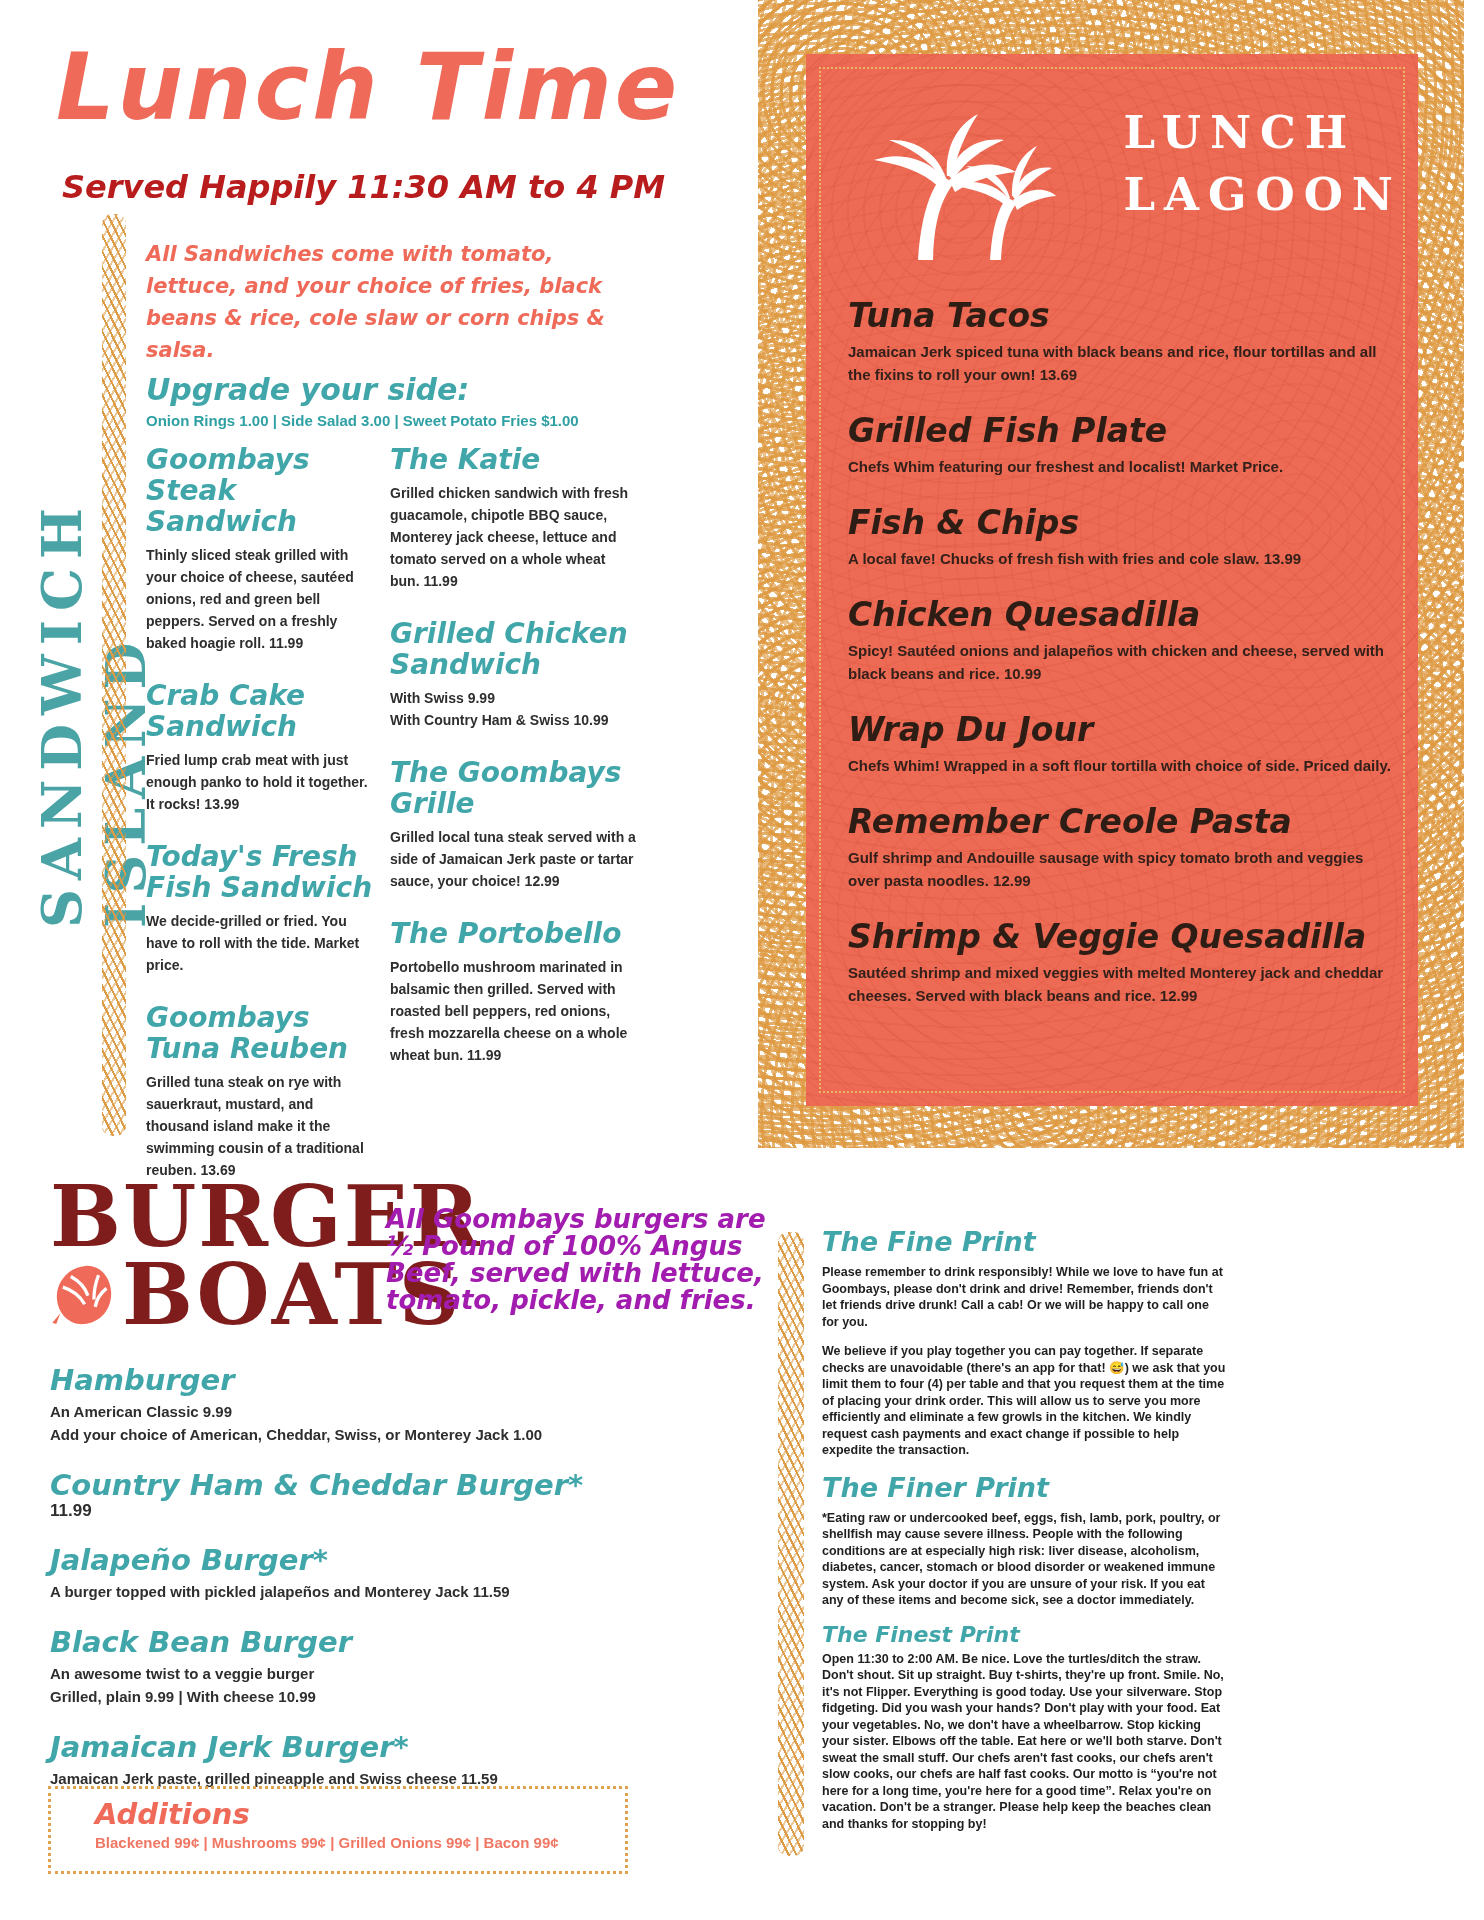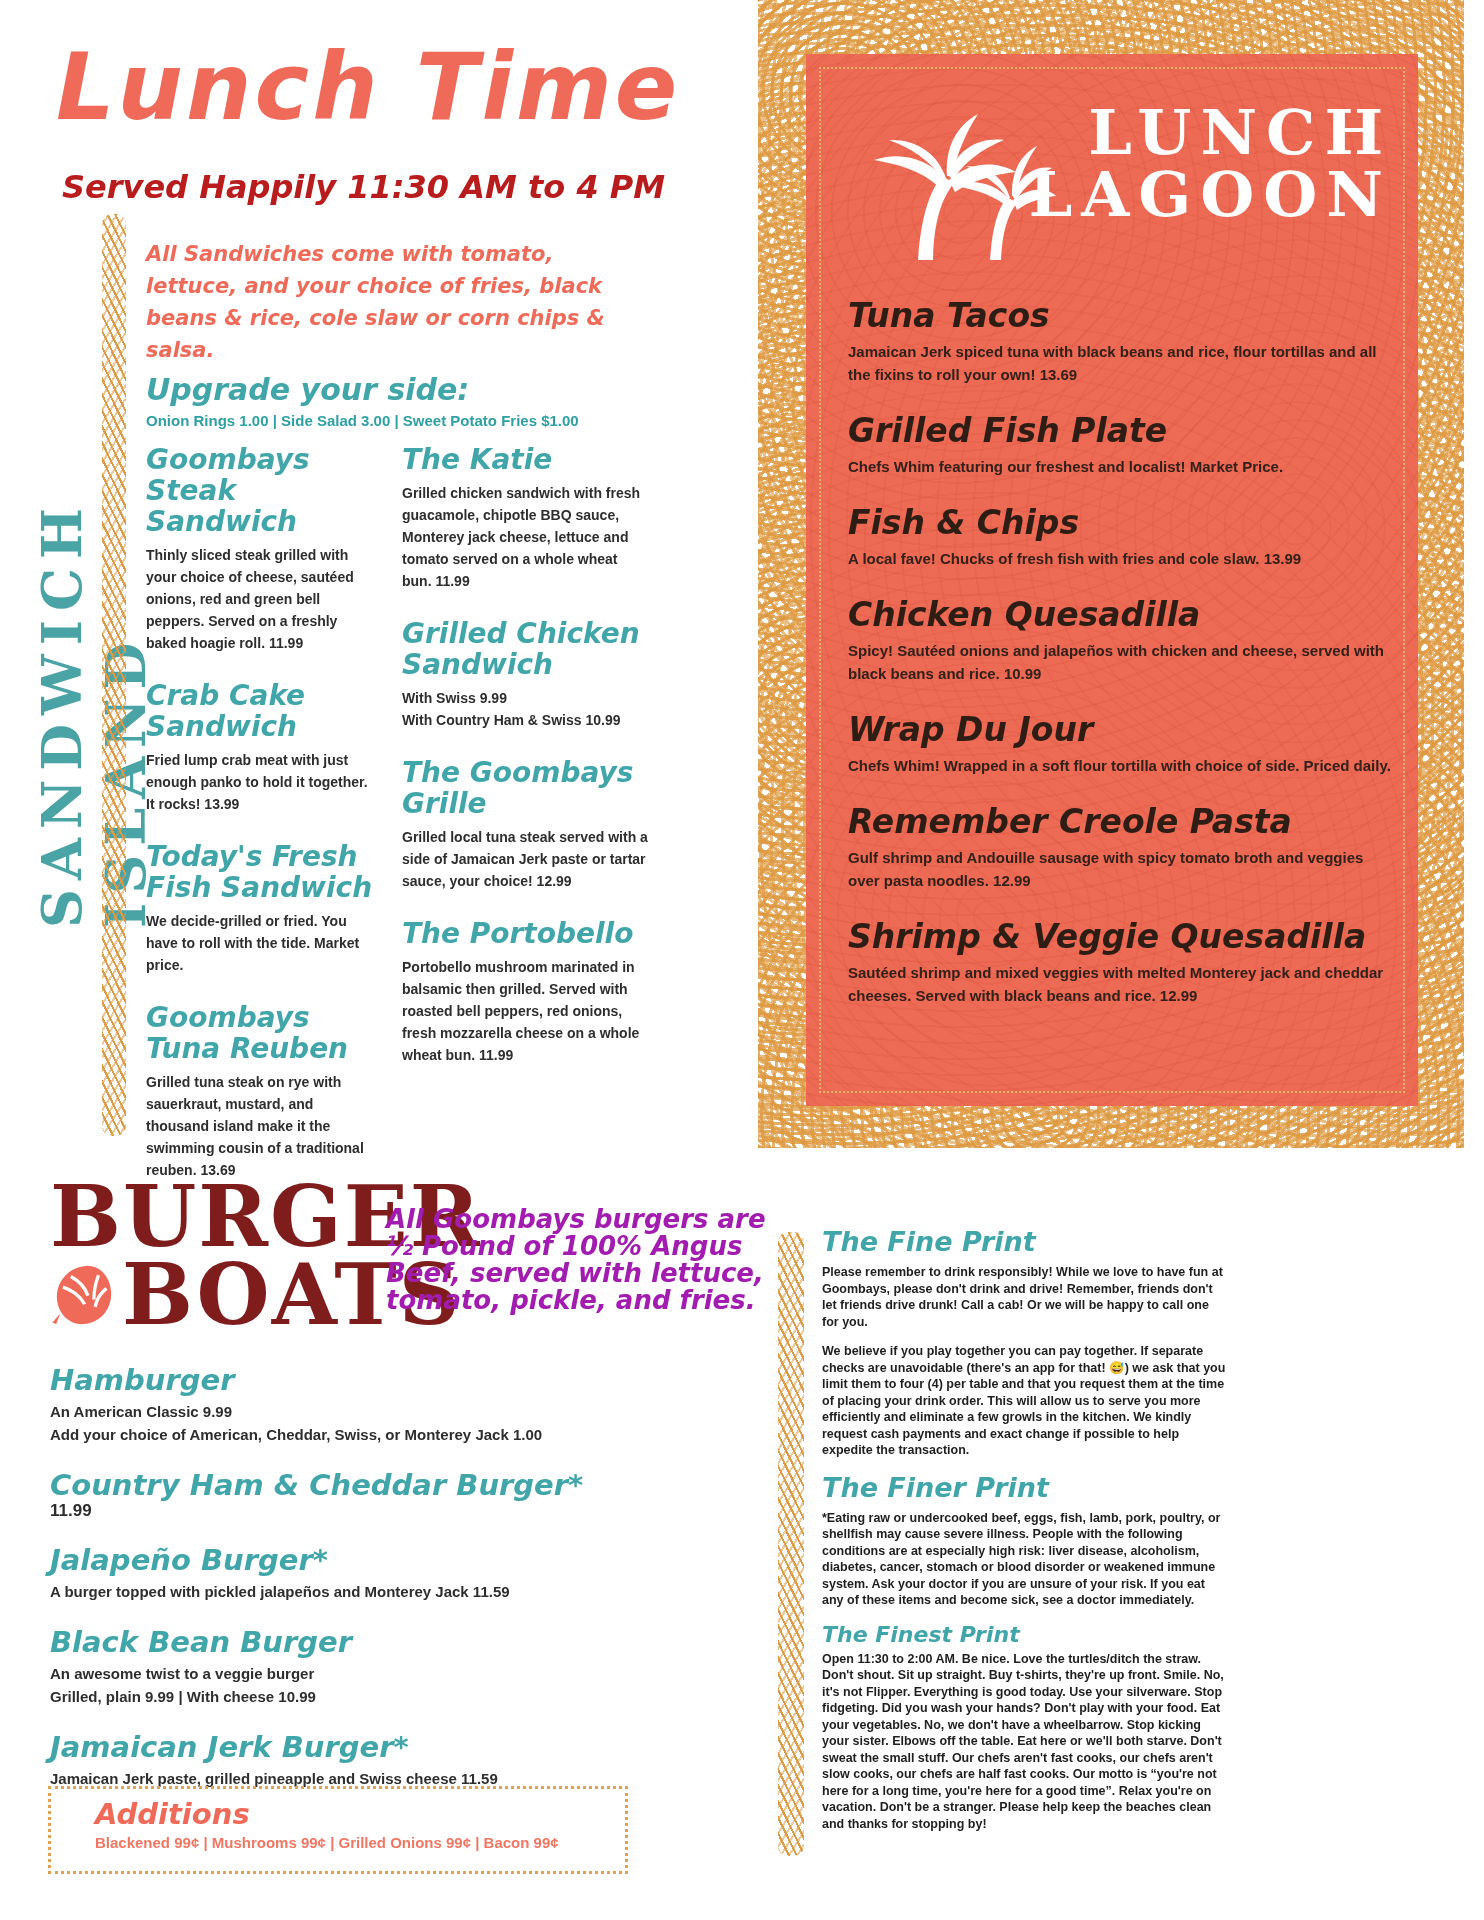--- a/index.html
+++ b/index.html
@@ -27,21 +27,21 @@
       repeating-linear-gradient(-58deg, rgba(221,155,69,0) 0 5px, rgba(221,155,69,.55) 5px 7px);
     border-radius:10px;
   }
   .squiggle-left{position:absolute;left:102px;top:214px;width:24px;height:922px}
   .squiggle-right{position:absolute;left:778px;top:1232px;width:26px;height:624px}
 
   .intro{position:absolute;left:146px;top:238px;width:468px;font-size:21px;line-height:32px;font-weight:bold;color:#EF6A58}
   .upgrade-heading{position:absolute;left:146px;top:372px;font-size:30px;color:#41A6A9;font-weight:bold}
   .upgrade-options{position:absolute;left:146px;top:412px;font-size:15px;font-weight:bold;color:#2FA0A3}
 
-  .sand-cols{position:absolute;left:146px;top:444px;width:506px;display:flex;gap:28px}
+  .sand-cols{position:absolute;left:146px;top:444px;width:506px;display:flex;gap:16px}
   .sand-col{width:228px}
   .sand-col.right{width:246px}
   .sand-item{margin-bottom:26px}
   .sand-item .name{font-size:28px;line-height:31px;color:#41A6A9;font-weight:bold;margin-bottom:7px}
   .sand-item .desc{font-size:14px;font-weight:bold;color:#2E2E2E;line-height:22px;white-space:pre-line}
 
   
   .lagoon-pattern{
     position:absolute;left:758px;top:0;width:706px;height:1148px;
     background:
@@ -56,21 +56,21 @@
   .lagoon-box{
     position:absolute;left:806px;top:54px;width:612px;height:1052px;
     background:
       repeating-radial-gradient(circle at 25% 15%, rgba(0,0,0,0) 0 14px, rgba(214,80,56,.22) 14px 16px),
       repeating-radial-gradient(circle at 80% 45%, rgba(0,0,0,0) 0 16px, rgba(214,80,56,.18) 16px 18px),
       repeating-radial-gradient(circle at 30% 82%, rgba(0,0,0,0) 0 15px, rgba(214,80,56,.18) 15px 17px),
       #ED6A54;
   }
   .lagoon-dotted{position:absolute;inset:13px;border:2px dotted rgba(231,188,104,.95);pointer-events:none}
   .palms{position:absolute;left:38px;top:44px;width:212px;height:168px}
-  .lagoon-title{position:absolute;right:26px;top:48px;text-align:right;color:#fff;font-size:62px;line-height:62px;letter-spacing:9px}
+  .lagoon-title{position:absolute;right:16px;top:48px;color:#fff;font-size:45px;line-height:62px;letter-spacing:9px}
   .lagoon-items{position:absolute;left:42px;top:244px;right:26px}
   .lagoon-item{margin-bottom:27px}
   .lagoon-item .name{font-size:33px;line-height:36px;color:#2E1D15;font-weight:bold;margin-bottom:6px}
   .lagoon-item .desc{font-size:15px;font-weight:bold;color:#33201A;line-height:23px}
 
   
   .burger-title{position:absolute;left:50px;top:1178px;color:#7f1d1d;font-size:84px;line-height:78px;letter-spacing:2px}
   .burger-title .row{display:flex;align-items:center}
   .leaf-icon{width:68px;height:66px;margin-right:4px;flex:0 0 auto}
   .burger-note{position:absolute;left:386px;top:1206px;width:392px;font-size:26px;line-height:27px;font-weight:bold;color:#a21caf}

